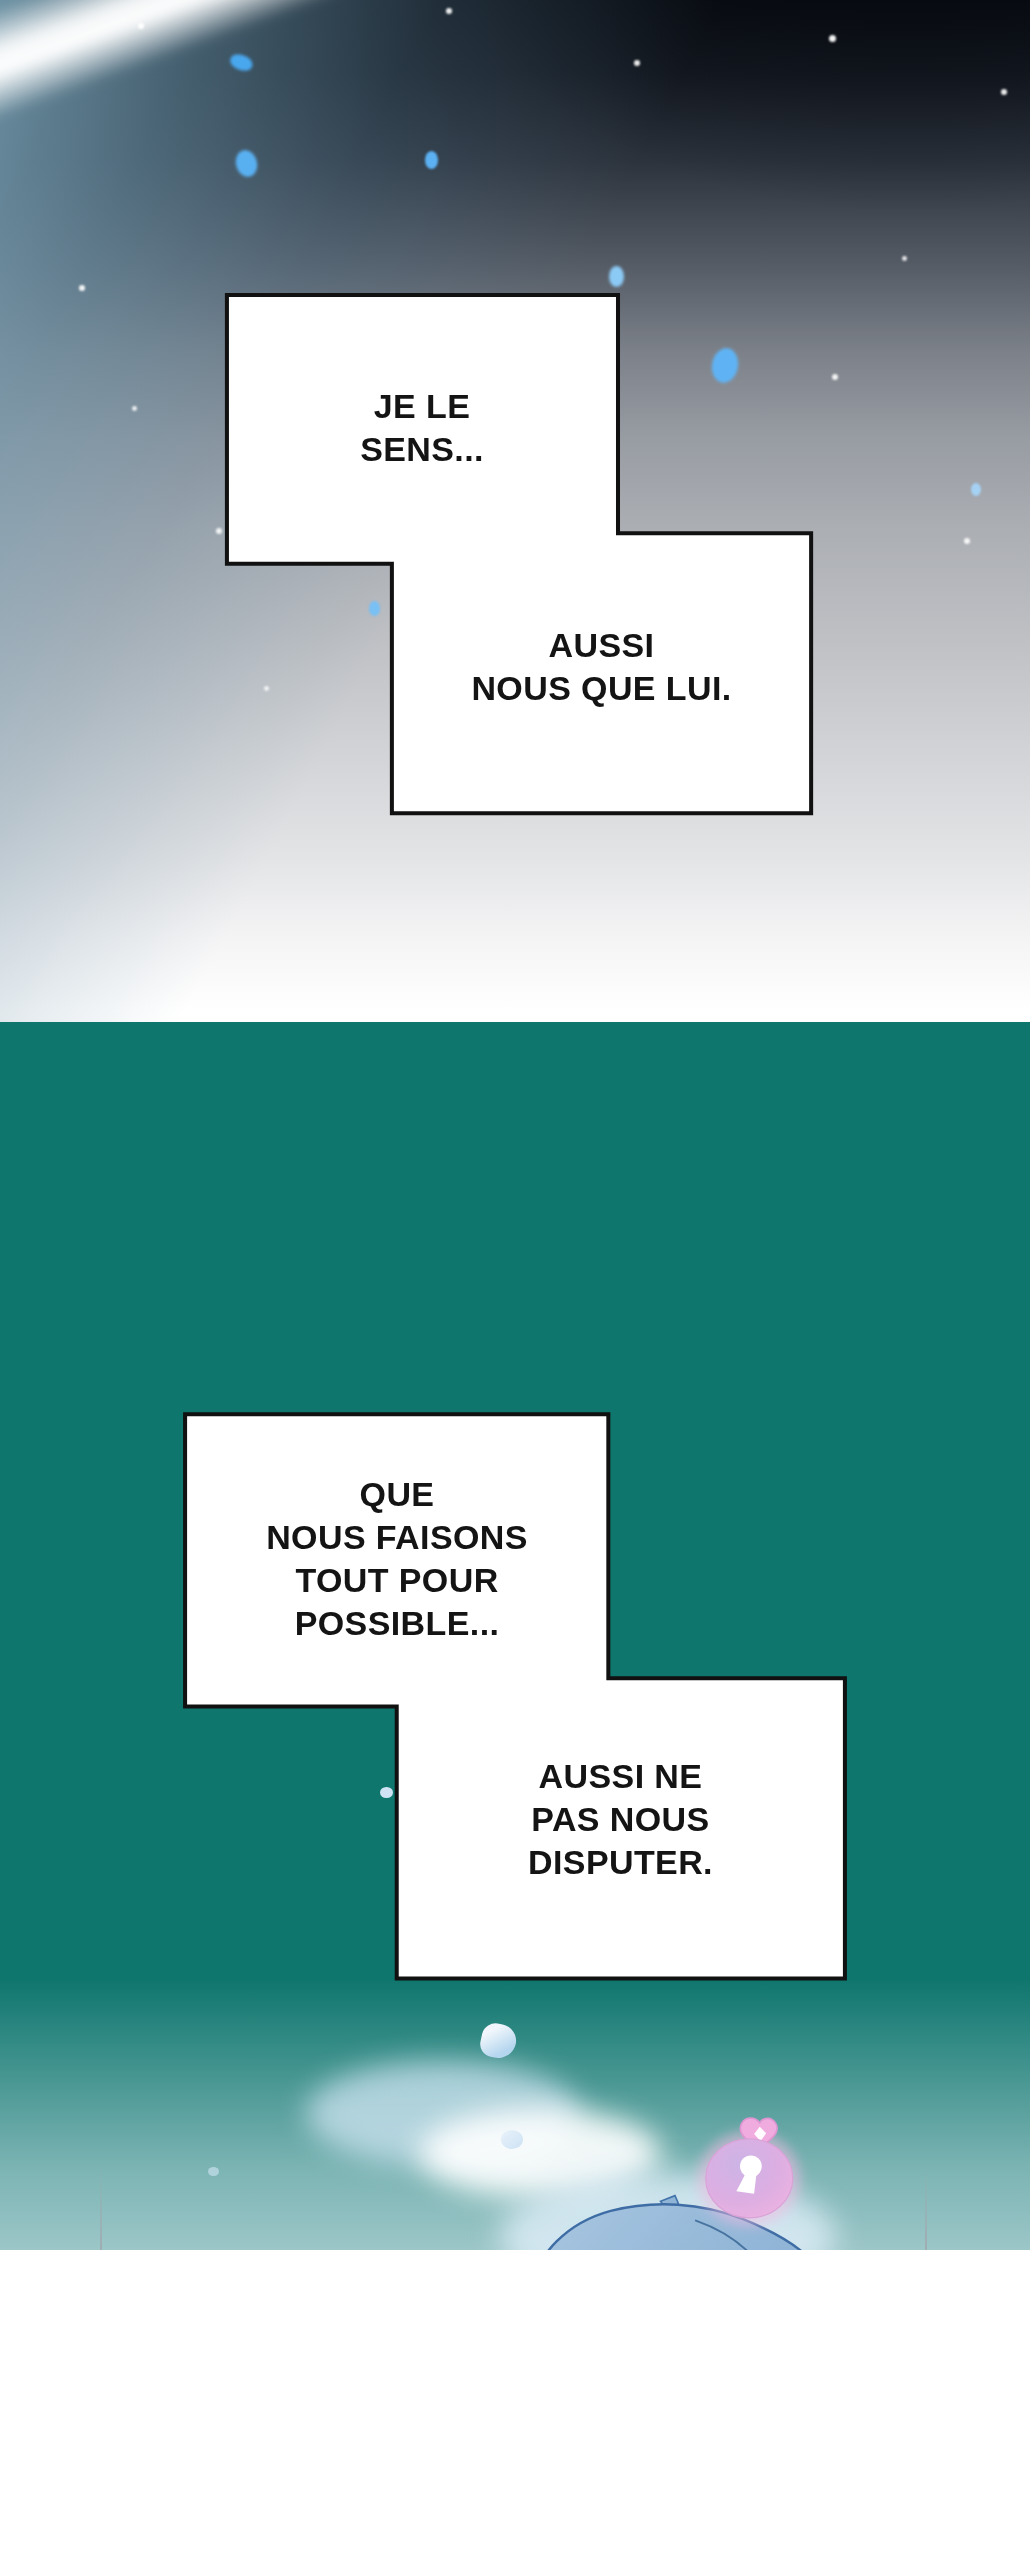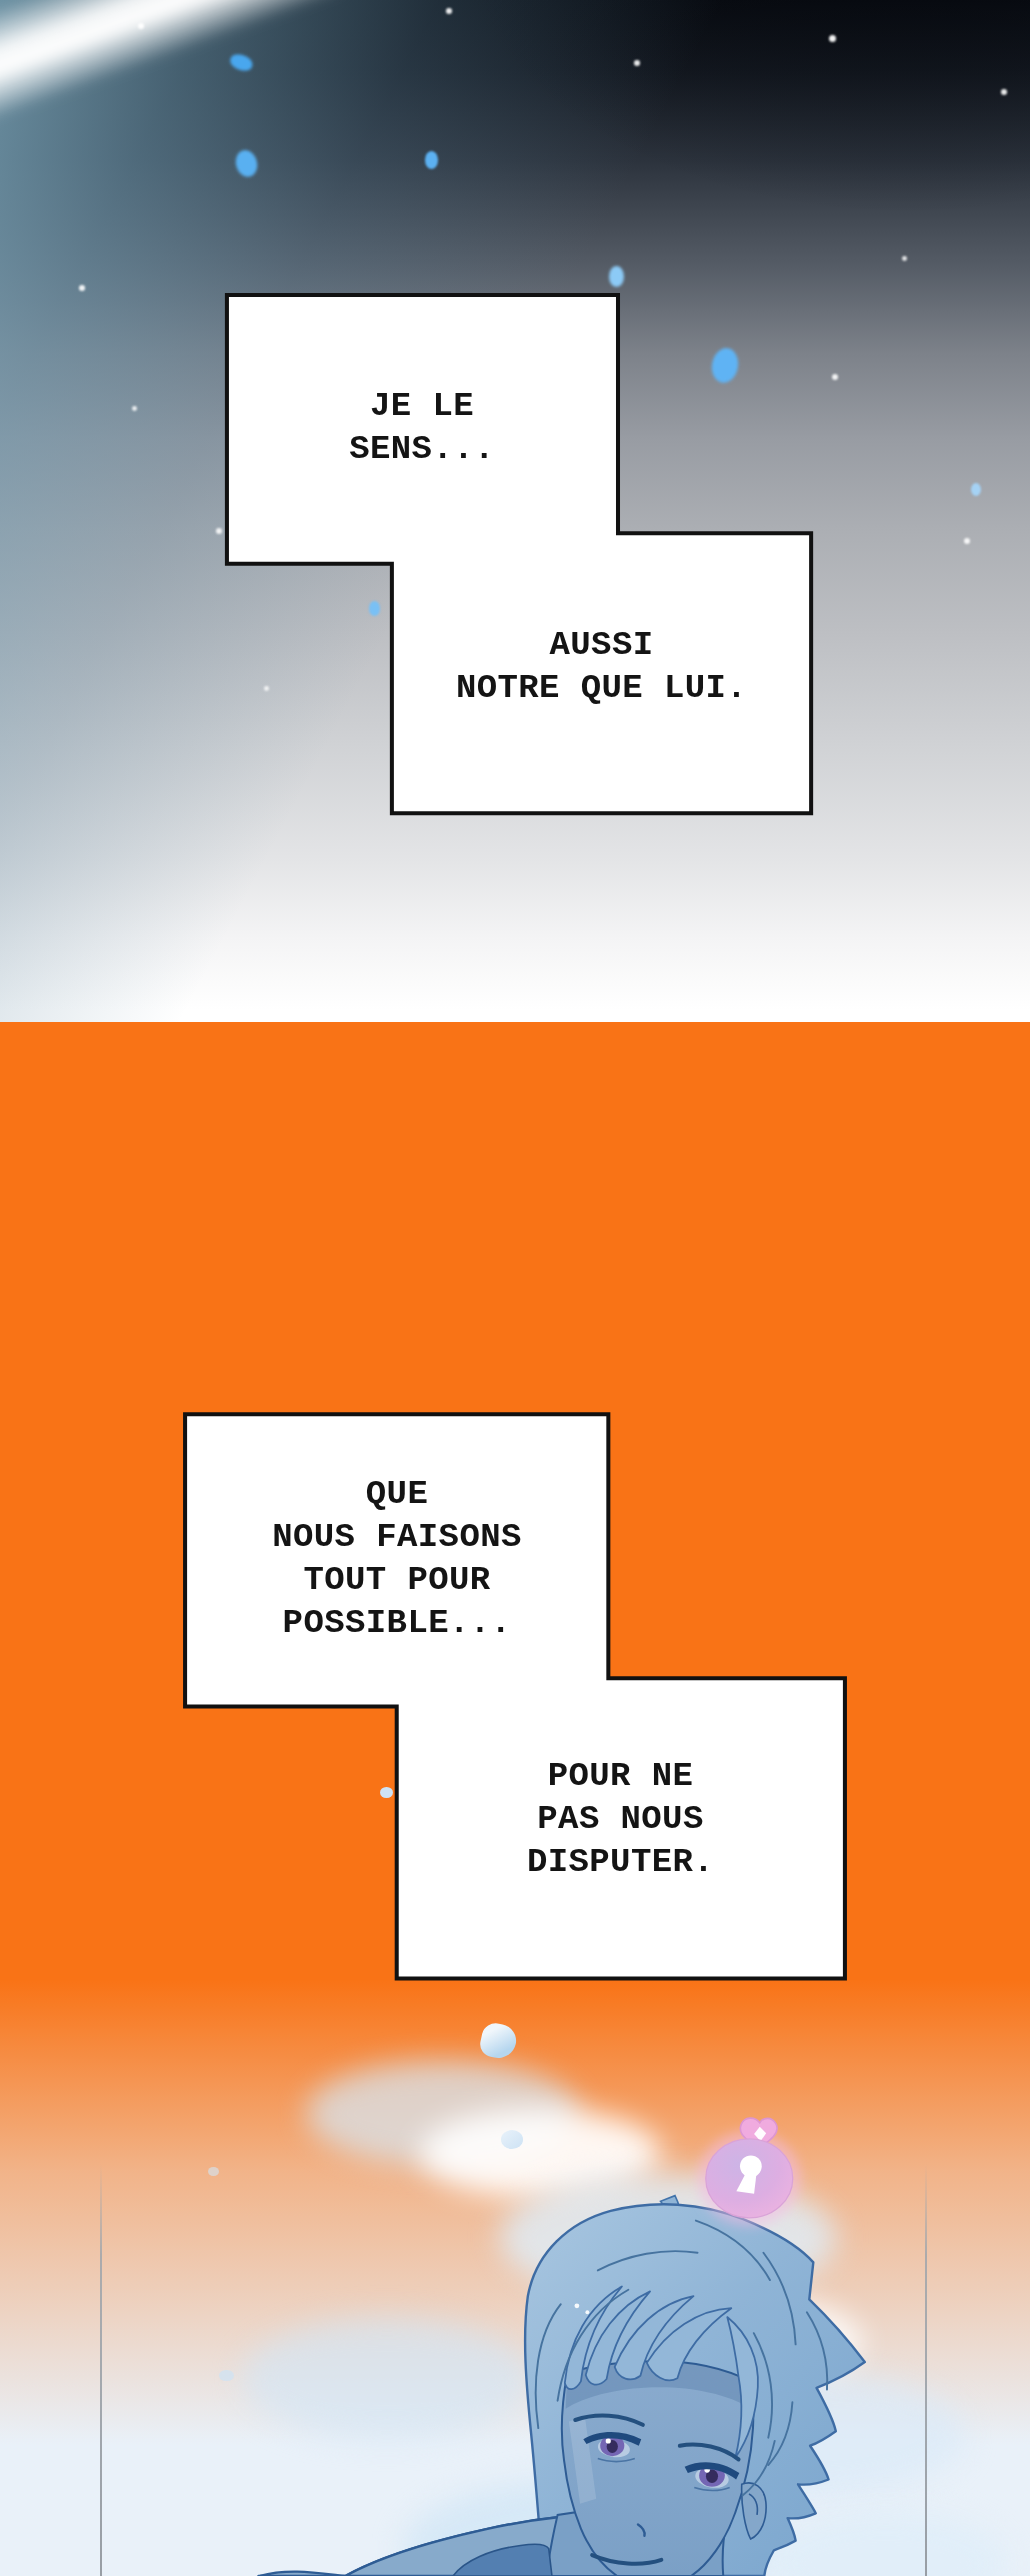--- a/index.html
+++ b/index.html
@@ -1,17 +1,17 @@
 <!DOCTYPE html>
 <html style="font-size:13px"><head>
 <meta charset="utf-8">
 <style>
   html,body{margin:0;padding:0;background:#ffffff;}
-  .page{position:relative;width:1030px;height:2576px;overflow:hidden;background:#f97316;
-        font-family:Liberation Mono, monospace;}
+  .page{position:relative;width:1030px;height:2250px;overflow:hidden;background:#0f766e;
+        font-family:Liberation Sans, sans-serif;}
   
   .sky{position:absolute;left:0;top:0;width:1030px;height:1022px;
     background:
       radial-gradient(886px 612px at 88% -12%, rgba(3,6,12,.65), rgba(3,6,12,0) 55%),
       linear-gradient(180deg,#0a0d13 0px,#151a22 72px,#2c333d 161px,#555c66 266px,
         #7d828a 354px,#989ca3 439px,#abaeb3 527px,#bdbfc3 632px,#d0d2d5 745px,
         #e3e4e6 857px,#f4f4f5 938px,#ffffff 1010px);}
   .sky-teal{position:absolute;inset:0;
     background:linear-gradient(118deg, rgba(125,168,188,.85) 0%, rgba(108,152,175,.55) 14%,
       rgba(90,130,155,.28) 28%, rgba(90,130,155,0) 46%);}
@@ -195,23 +195,23 @@
   </svg>
 
   <svg class="panels" width="1030" height="2576" viewBox="0 0 1280 3200">
     <path fill="#ffffff" stroke="#111111" stroke-width="5" d="M282 366 H768 V662 H1008 V1010 H487 V700 H282 Z"></path>
     <path fill="#ffffff" stroke="#111111" stroke-width="5" d="M230 1757 H756 V2085 H1050 V2458 H493 V2120 H230 Z"></path>
   </svg>
 
   <div class="speech" style="left:237px;top:385px;width:370px;">JE LE
 SENS...</div>
   <div class="speech" style="left:400px;top:624px;width:403px;">AUSSI
-NOTRE QUE LUI.</div>
+NOUS QUE LUI.</div>
   <div class="speech" style="left:204px;top:1473px;width:386px;">QUE
 NOUS FAISONS
 TOUT POUR
 POSSIBLE...</div>
-  <div class="speech" style="left:419px;top:1755px;width:403px;">POUR NE
+  <div class="speech" style="left:419px;top:1755px;width:403px;">AUSSI NE
 PAS NOUS
 DISPUTER.</div>
 
 </div>
 
 
 </body></html>

